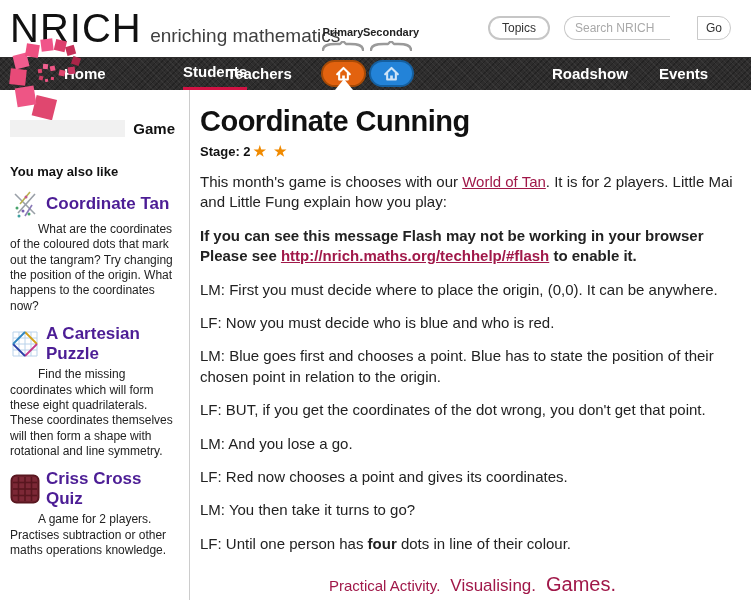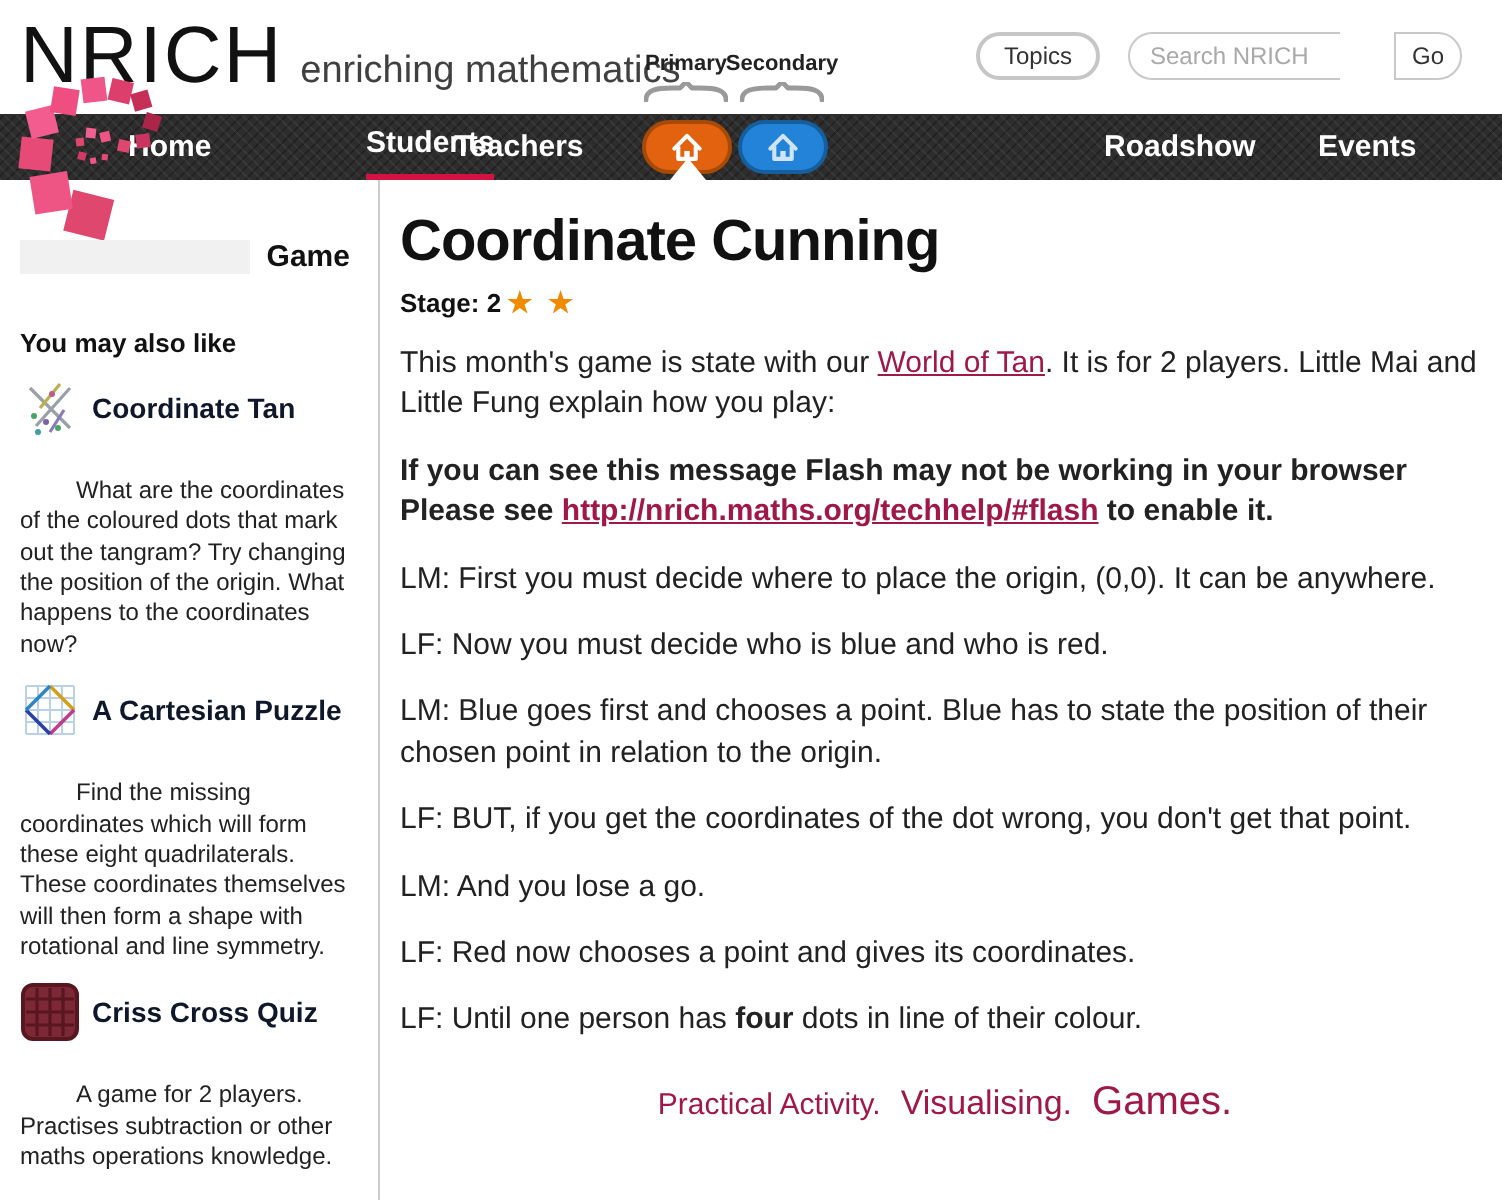--- a/index.html
+++ b/index.html
@@ -50,22 +50,22 @@
   
   .content { display:flex; height:510px; }
   .sidebar { width:190px; border-right:1px solid #ccc; padding:0 14px 0 10px; }
   .type-row { display:flex; align-items:flex-start; margin-top:30px; }
   .type-bar { flex:1; height:17px; background:#f1f1f1; }
   .type-label { margin-left:8px; font-size:15px; font-weight:bold; color:#111; }
   .related-heading { font-size:13px; font-weight:bold; margin-top:27px; color:#111; }
   .rel-item { margin-top:10px; }
   .rel-head { display:flex; align-items:center; }
   .rel-head svg { flex:0 0 auto; margin-right:6px; cursor:pointer; }
-  .rel-title { font-size:14px; font-weight:bold; color:#0f172a; text-decoration:none; cursor:pointer; }
-  .rel-desc { margin-top:19px; font-size:12px; line-height:1.28; color:#222; text-indent:28px; }
+  .rel-title { font-size:17px; font-weight:bold; color:#4c1d95; text-decoration:none; cursor:pointer; }
+  .rel-desc { margin-top:3px; font-size:12px; line-height:1.28; color:#222; text-indent:28px; }
 
   
   .main { flex:1; padding:0 6px 0 10px; }
   .main h1 { margin-top:15px; font-size:29px; font-weight:bold; color:#111; letter-spacing:-0.5px; }
   .stage { margin-top:5px; font-size:13px; font-weight:bold; color:#111; }
   .stars { color:#f08a00; font-size:14px; letter-spacing:2px; margin-left:3px; }
   .main p { font-size:15px; line-height:1.36; margin-top:13px; color:#222; }
   .flash-warning { font-weight:bold; }
   a.link { color:#a01849; text-decoration:underline; cursor:pointer; }
   a.link-bold { font-weight:bold; }
@@ -229,30 +229,31 @@
       </div>
     </aside>
 
     <main class="main">
       <h1>Coordinate Cunning</h1>
 
       <div class="stage">
         <span>Stage: 2</span><span class="stars">★ ★</span>
       </div>
 
-      <p><span>This month's game is state with our </span><a class="link">World of Tan</a><span>. It is for 2 players. Little Mai and Little Fung explain how you play:</span></p>
+      <p><span>This month's game is chooses with our </span><a class="link">World of Tan</a><span>. It is for 2 players. Little Mai and Little Fung explain how you play:</span></p>
 
       <p class="flash-warning"><span>If you can see this message Flash may not be working in your browser</span><br><span>Please see </span><a class="link link-bold">http://nrich.maths.org/techhelp/#flash</a><span> to enable it.</span></p>
 
       <p class="dlg">LM: First you must decide where to place the origin, (0,0). It can be anywhere.</p>
       <p class="dlg">LF: Now you must decide who is blue and who is red.</p>
       <p class="dlg">LM: Blue goes first and chooses a point. Blue has to state the position of their chosen point in relation to the origin.</p>
       <p class="dlg">LF: BUT, if you get the coordinates of the dot wrong, you don't get that point.</p>
       <p class="dlg">LM: And you lose a go.</p>
       <p class="dlg">LF: Red now chooses a point and gives its coordinates.</p>
+      <p class="dlg">LM: You then take it turns to go?</p>
       <p class="dlg"><span>LF: Until one person has </span><b>four</b><span> dots in line of their colour.</span></p>
 
       <div class="tag-cloud">
         <div>
           <a class="tag s-md">Practical Activity.</a><a class="tag s-lg">Visualising.</a><a class="tag s-xl">Games.</a>
         </div>
 
       </div>
     </main>
   </div>

